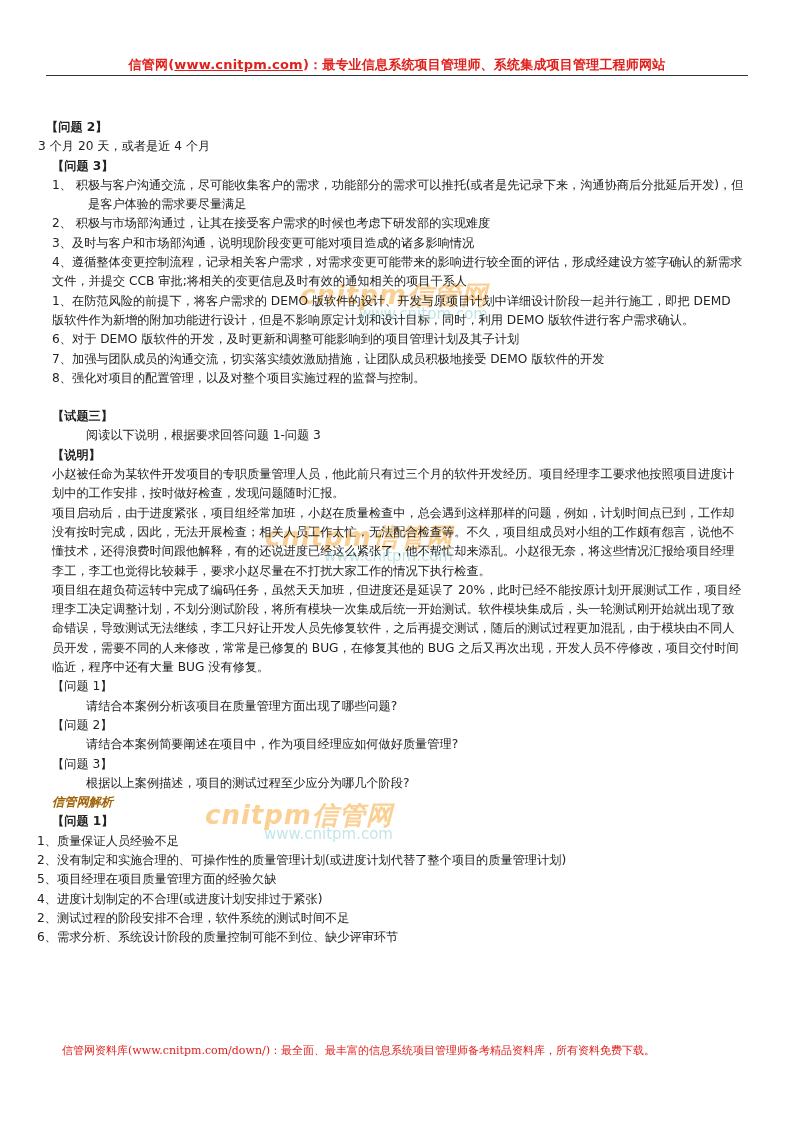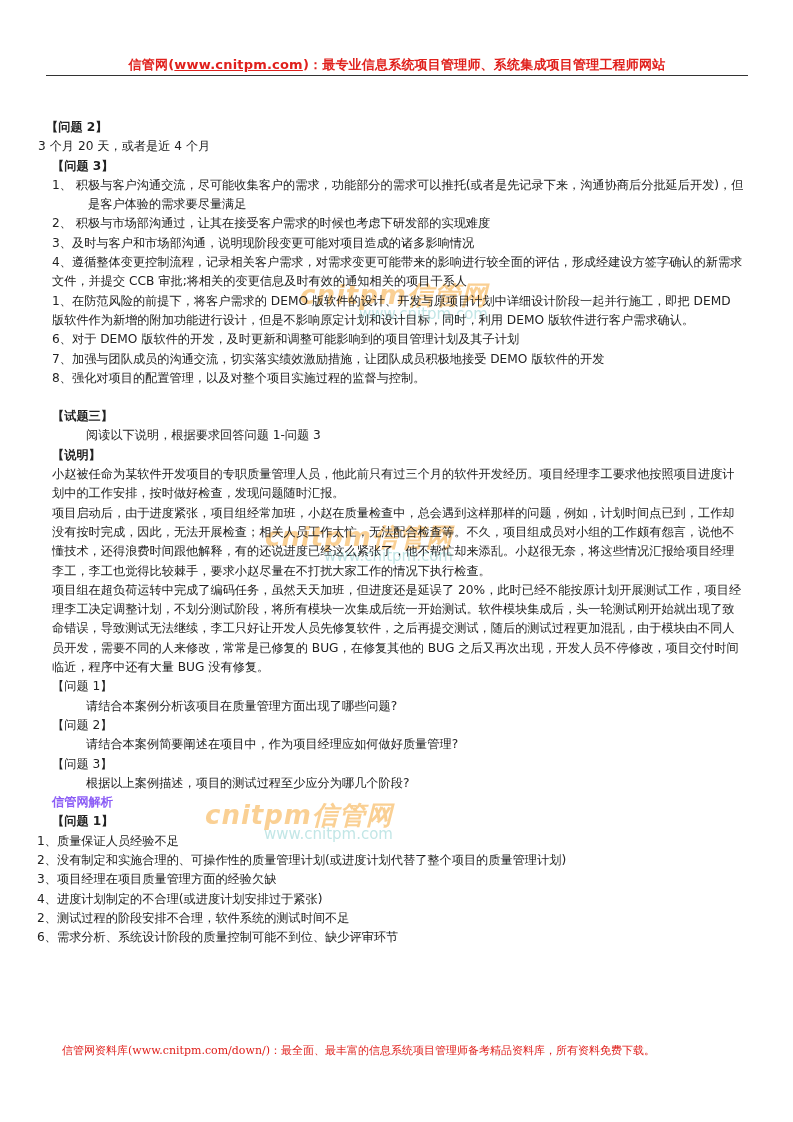--- a/index.html
+++ b/index.html
@@ -19,21 +19,21 @@
     background: #333;
   }
   .content {
     position: absolute; left: 34px; top: 118px; width: 712px;
     font-size: 12.2px; line-height: 19.3px;
   }
   .bracket { font-weight: bold; margin-left: 0; }
   .bracket.light { font-weight: normal; }
   .p { margin: 0; }
   .hang2 { padding-left: 34px; text-indent: -19px; }
-  .red-heading { color: #8b5cf6; font-weight: bold; }
+  .red-heading { color: #a16207; font-weight: bold; font-style: italic; }
   .spacer { height: 19px; }
   .footer {
     position: absolute; left: 0; width: 717px; top: 1043px;
     text-align: center; font-size: 11px; color: #e0201c;
     font-family: "DejaVu Serif", "Liberation Serif", serif;
   }
   .wm { position: absolute; pointer-events: none; text-align: right; }
   .wm .big {
     font-family: "DejaVu Sans", sans-serif; font-weight: bold; font-style: italic;
     font-size: 26px; color: rgba(246, 170, 60, 0.55); letter-spacing: 1px;
@@ -96,20 +96,20 @@
   <p class="p bracket light" style="margin-left:18px;">【问题 2】</p>
   <p class="p" style="margin-left:52px;">请结合本案例简要阐述在项目中，作为项目经理应如何做好质量管理?</p>
   <p class="p bracket light" style="margin-left:18px;">【问题 3】</p>
   <p class="p" style="margin-left:52px;">根据以上案例描述，项目的测试过程至少应分为哪几个阶段?</p>
 
   <p class="p red-heading" style="margin-left:18px;">信管网解析</p>
   <p class="p bracket" style="margin-left:18px;">【问题 1】</p>
   <div style="margin-left:3px;">
     <p class="p">1、质量保证人员经验不足</p>
     <p class="p">2、没有制定和实施合理的、可操作性的质量管理计划(或进度计划代替了整个项目的质量管理计划)</p>
-    <p class="p">3、项目经理在项目质量管理方面的经验欠缺</p>
+    <p class="p">5、项目经理在项目质量管理方面的经验欠缺</p>
     <p class="p">4、进度计划制定的不合理(或进度计划安排过于紧张)</p>
     <p class="p">2、测试过程的阶段安排不合理，软件系统的测试时间不足</p>
     <p class="p">6、需求分析、系统设计阶段的质量控制可能不到位、缺少评审环节</p>
   </div>
 </div>
 
 <div class="footer">信管网资料库(www.cnitpm.com/down/)：最全面、最丰富的信息系统项目管理师备考精品资料库，所有资料免费下载。</div>
 
 </body></html>

